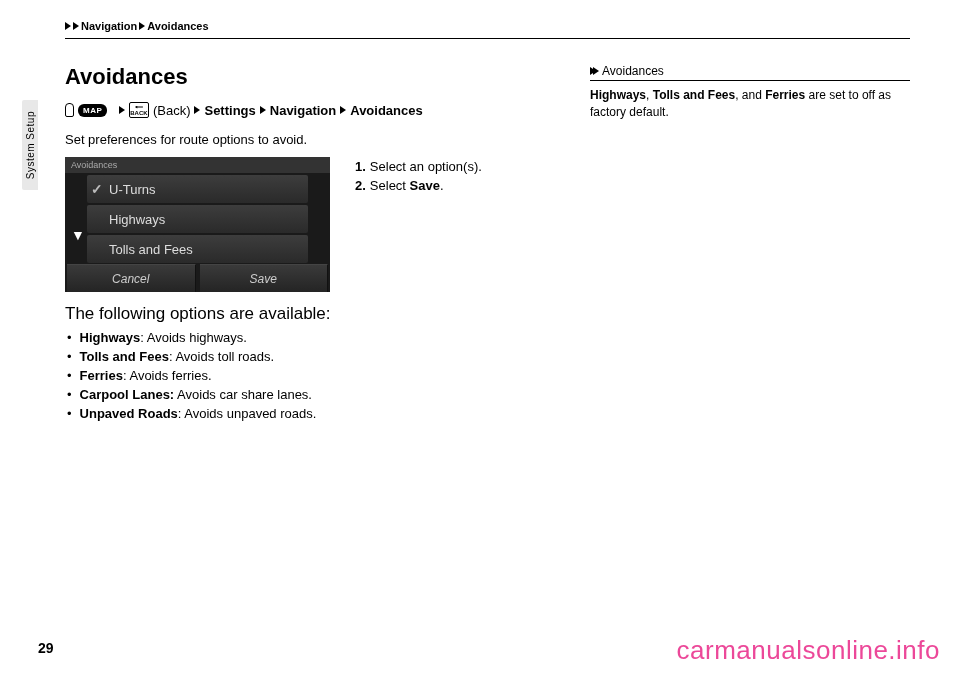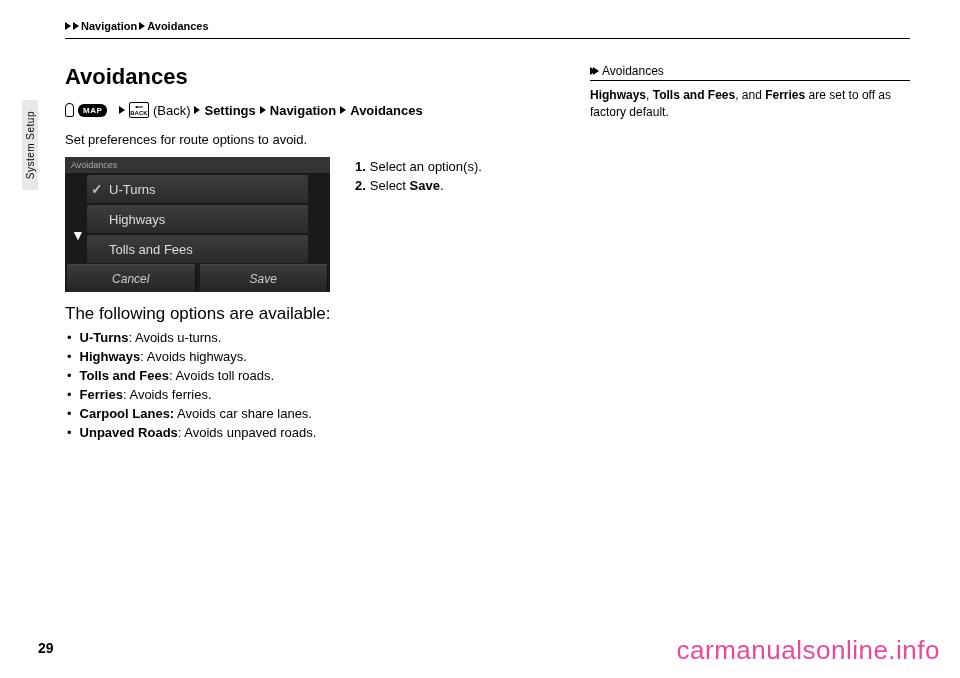--- a/index.html
+++ b/index.html
@@ -286,23 +286,20 @@
             <span>
               <span>Select </span><span class="bold">Save</span><span>.</span>
             </span>
           </li>
         </ol>
       </div>
 
       <div class="opts-intro">The following options are available:</div>
       <ul class="opts">
         <li>
-            <span><span class="bold">U-Turns</span><span>: Avoids u-turns.</span></span>
-          </li>
-        <li>
             <span><span class="bold">Highways</span><span>: Avoids highways.</span></span>
           </li>
         <li>
             <span><span class="bold">Tolls and Fees</span><span>: Avoids toll roads.</span></span>
           </li>
         <li>
             <span><span class="bold">Ferries</span><span>: Avoids ferries.</span></span>
           </li>
         <li>
             <span><span class="bold">Carpool Lanes:</span><span> Avoids car share lanes.</span></span>

